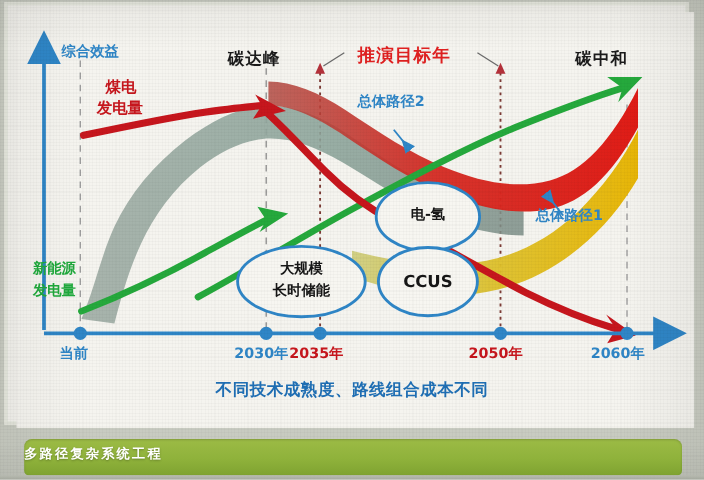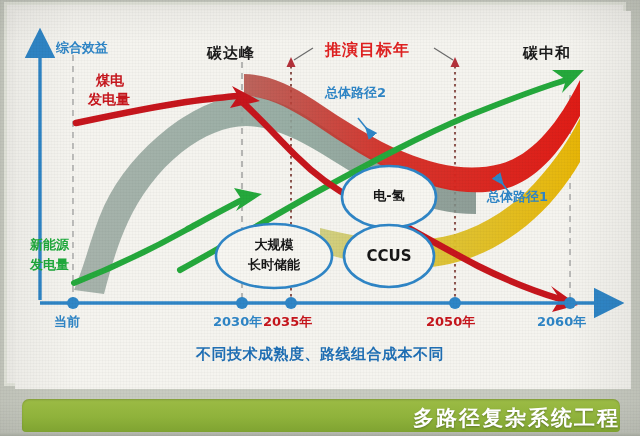--- a/index.html
+++ b/index.html
@@ -52,22 +52,22 @@
   .t-caption{color:#1f6fb5;font-size:15px;font-weight:bold;letter-spacing:.5px;}
 
   
   .banner{
     position:absolute;left:22px;top:399px;width:598px;height:33px;
     background:linear-gradient(180deg,#9cbb45 0%,#8fb23b 55%,#7fa331 100%);
     border-radius:7px 7px 4px 4px;
     box-shadow:0 1px 2px rgba(0,0,0,.18) inset;
   }
   .banner span{
-    position:absolute;left:0;right:0;top:5px;text-align:right;
-    color:#ffffff;font-size:21px;font-weight:bold;letter-spacing:2px;
+    position:absolute;left:0;right:0;top:5px;text-align:left;
+    color:#ffffff;font-size:12px;font-weight:bold;letter-spacing:2px;
     text-shadow:0 1px 2px rgba(0,0,0,.30);
   }
   .blurline{
     position:absolute;left:0;top:432px;width:640px;height:4px;
     background:linear-gradient(180deg,#b9bcb2,#9fa398);
     opacity:.8;
   }
 </style>
 </head>
 <body>

